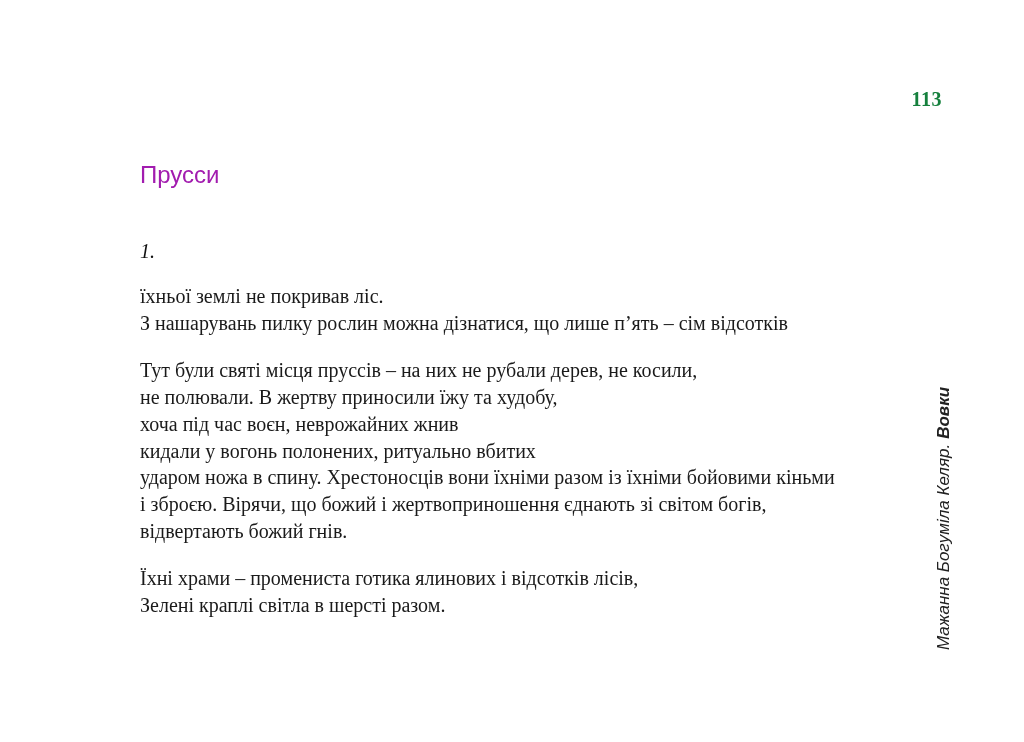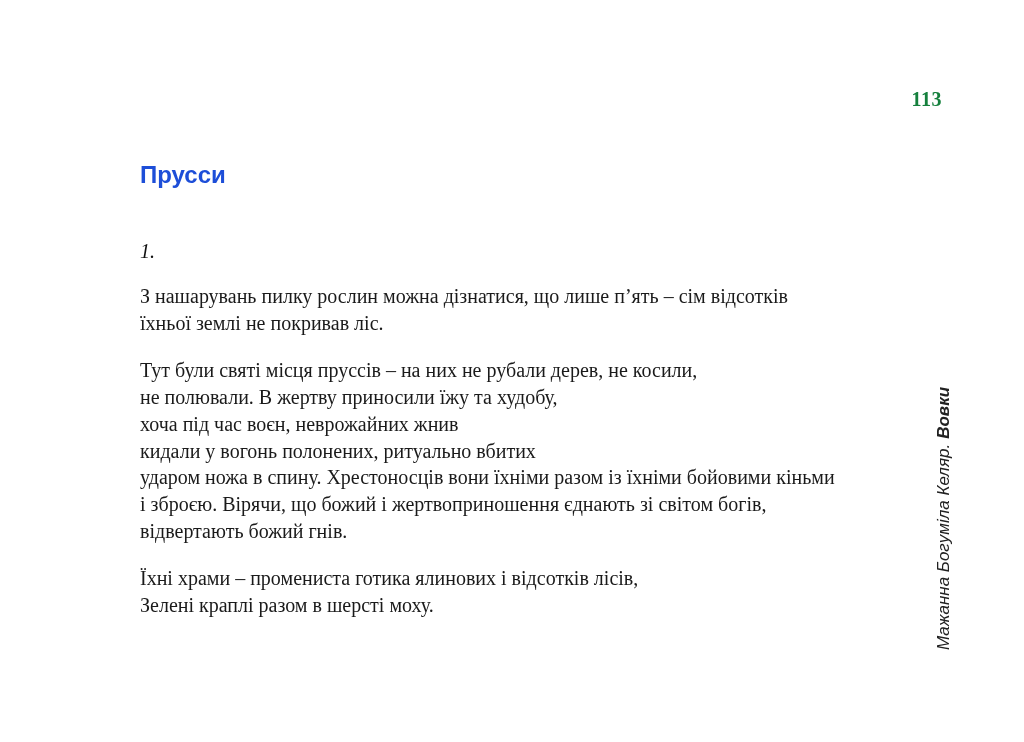--- a/index.html
+++ b/index.html
@@ -25,23 +25,23 @@
     font-weight: bold;
     font-size: 20px;
     letter-spacing: 0.5px;
     color: #15803d;
   }
   .poem-title {
     position: absolute;
     left: 140px;
     top: 161px;
     font-family: "Liberation Sans", sans-serif;
-    font-weight: 700;
+    font-weight: 400;
     font-size: 24px;
-    color: #1d4ed8;
+    color: #a21caf;
   }
   .section-number {
     position: absolute;
     left: 140px;
     top: 240px;
     font-family: "Liberation Serif", serif;
     font-style: italic;
     font-size: 20px;
     color: #111111;
   }
@@ -85,37 +85,37 @@
 
   <div class="page-number">113</div>
 
   <h1 class="poem-title">Прусси</h1>
 
   <div class="section-number">1.</div>
 
   <div class="poem">
 
     <div class="stanza">
+      <div class="poem-line">їхньої землі не покривав ліс.</div>
       <div class="poem-line">З нашарувань пилку рослин можна дізнатися, що лише п’ять – сім відсотків</div>
-      <div class="poem-line">їхньої землі не покривав ліс.</div>
     </div>
 
     <div class="stanza">
       <div class="poem-line">Тут були святі місця пруссів – на них не рубали дерев, не косили,</div>
       <div class="poem-line">не полювали. В жертву приносили їжу та худобу,</div>
       <div class="poem-line">хоча під час воєн, неврожайних жнив</div>
       <div class="poem-line">кидали у вогонь полонених, ритуально вбитих</div>
       <div class="poem-line">ударом ножа в спину. Хрестоносців вони їхніми разом із їхніми бойовими кіньми</div>
       <div class="poem-line">і зброєю. Вірячи, що божий і жертвоприношення єднають зі світом богів,</div>
       <div class="poem-line">відвертають божий гнів.</div>
     </div>
 
     <div class="stanza">
       <div class="poem-line">Їхні храми – промениста готика ялинових і відсотків лісів,</div>
-      <div class="poem-line">Зелені краплі разом в шерсті моху.</div>
+      <div class="poem-line">Зелені краплі світла в шерсті разом.</div>
     </div>
 
   </div>
 
   <div class="running-title">
     <span class="author">Мажанна Богуміла Келяр.</span>
     <span class="work">Вовки</span>
   </div>
 
 </div>

